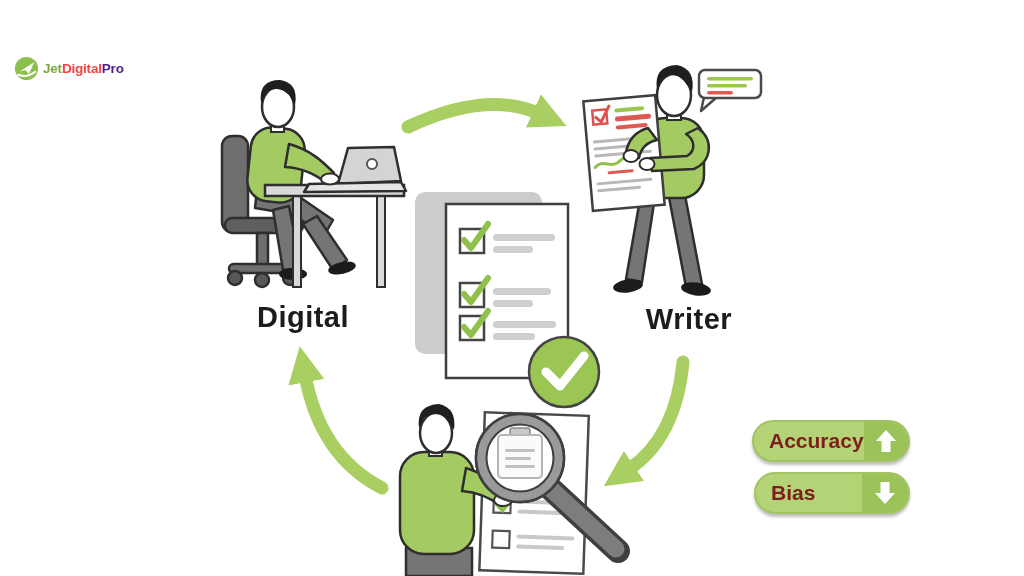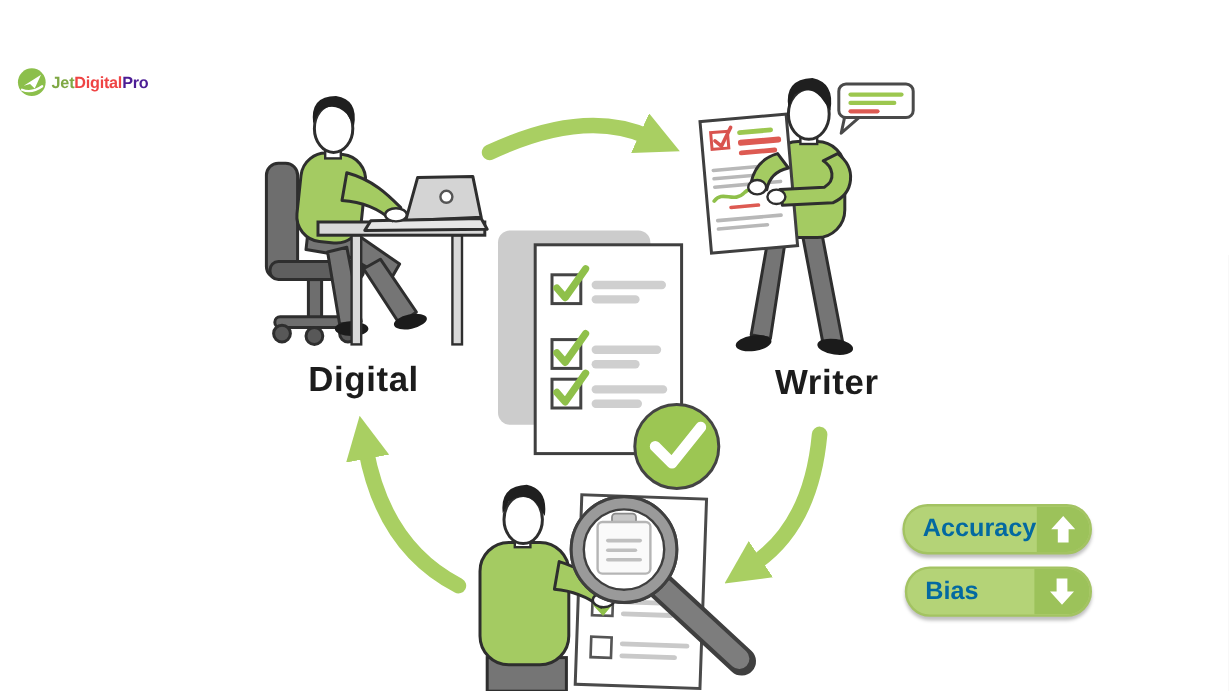--- a/index.html
+++ b/index.html
@@ -18,21 +18,21 @@
   .logo-jet{color:#7fa844;font-weight:700;text-align:center;}
   .logo-digital{color:#ef4444;font-weight:700;margin-top:41px;}
   .logo-pro{color:#4c1d95;font-weight:700;}
   
   .badge{
     height:42px;border-radius:22px;background:#b4d377;border:2px solid #a3c362;
     box-shadow:0 3px 3px rgba(0,0,0,0.25);overflow:hidden;display:flex;
     align-items:center;box-sizing:border-box;
   }
   .badge-label{
-    font-size:21px;font-weight:700;color:#0369a1;padding-left:15px;flex:1;
+    font-size:21px;font-weight:700;color:#7f1d1d;padding-left:15px;flex:1;
   }
   .badge-arrow{
     width:46px;height:100%;background:#9cc25a;display:flex;
     align-items:center;justify-content:center;
   }
 </style>
 </head>
 <body>
 
 <div id="canvas">

